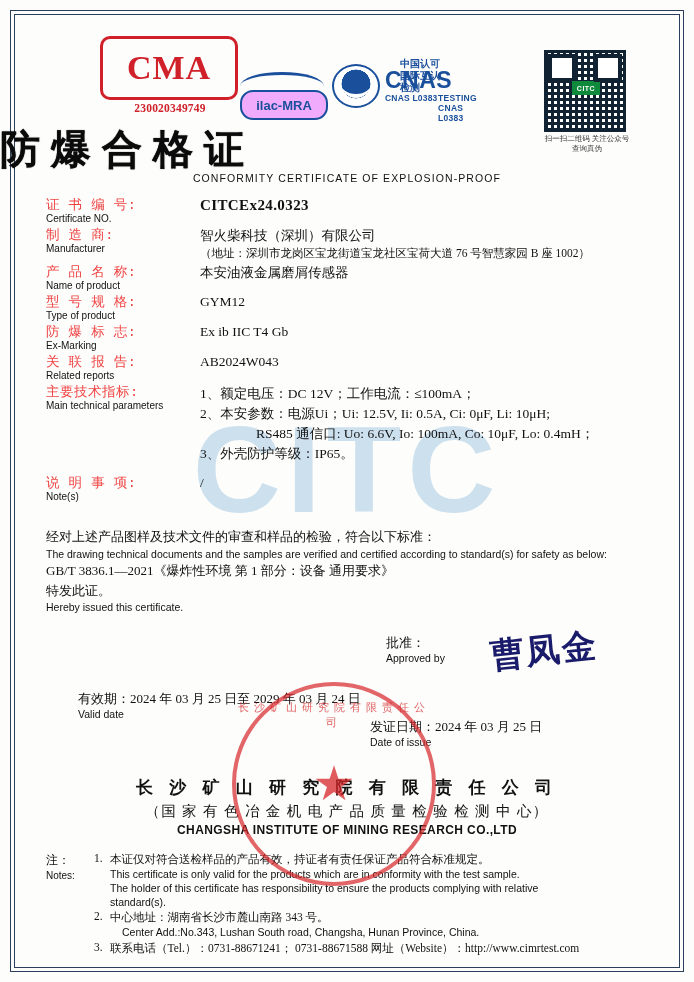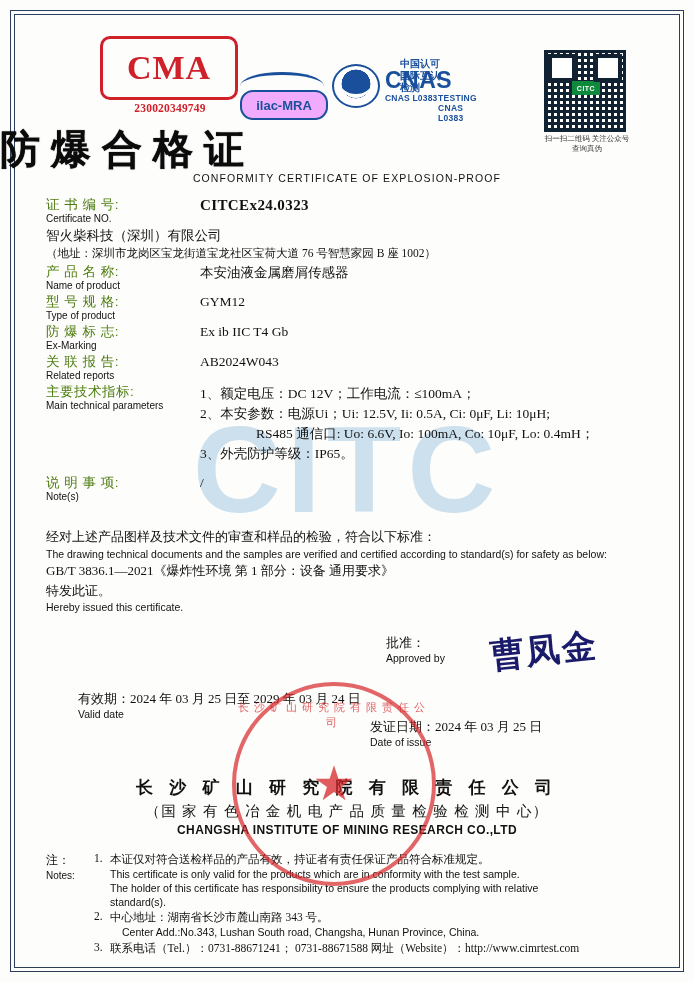--- a/index.html
+++ b/index.html
@@ -134,22 +134,22 @@
     font-size:10.5px;letter-spacing:1.1px;color:#111;
   }
 
   
   .fields{position:absolute;left:46px;top:196px;right:40px;}
   .row{display:flex;align-items:flex-start;margin-bottom:2px;}
   .lab{
     width:148px;flex:0 0 148px;text-align:left;padding-right:6px;
   }
   .lab .zh{
-    font-size:13.5px;letter-spacing:0.5px;color:#4d7c0f;display:block;
-    font-family:Liberation Sans, sans-serif;
+    font-size:13.5px;letter-spacing:0.5px;color:#ef4444;display:block;
+    font-family:Liberation Mono, monospace;
   }
   .lab .en{
     font-size:10px;color:#111;display:block;margin-top:-1px;
     font-family:"Liberation Sans", sans-serif;
   }
   .val{
     flex:1;font-size:13.5px;color:#111;padding-top:1px;
     font-family:"Liberation Serif", serif;
   }
   .val.bold{font-weight:bold;font-size:15px;letter-spacing:0.4px;}
@@ -284,20 +284,24 @@
 
       <div class="row">
         <div class="lab">
           <span class="zh">证 书 编 号:</span>
           <span class="en">Certificate NO.</span>
         </div>
         <div class="val bold">CITCEx24.0323</div>
       </div>
 
       <div class="row">
+        <div class="lab">
+          <span class="zh">制 造 商:</span>
+          <span class="en">Manufacturer</span>
+        </div>
         <div class="val">
           <span>智火柴科技（深圳）有限公司</span>
           <span class="sub">（地址：深圳市龙岗区宝龙街道宝龙社区宝荷大道 76 号智慧家园 B 座 1002）</span>
         </div>
       </div>
 
       <div class="row">
         <div class="lab">
           <span class="zh">产 品 名 称:</span>
           <span class="en">Name of product</span>

